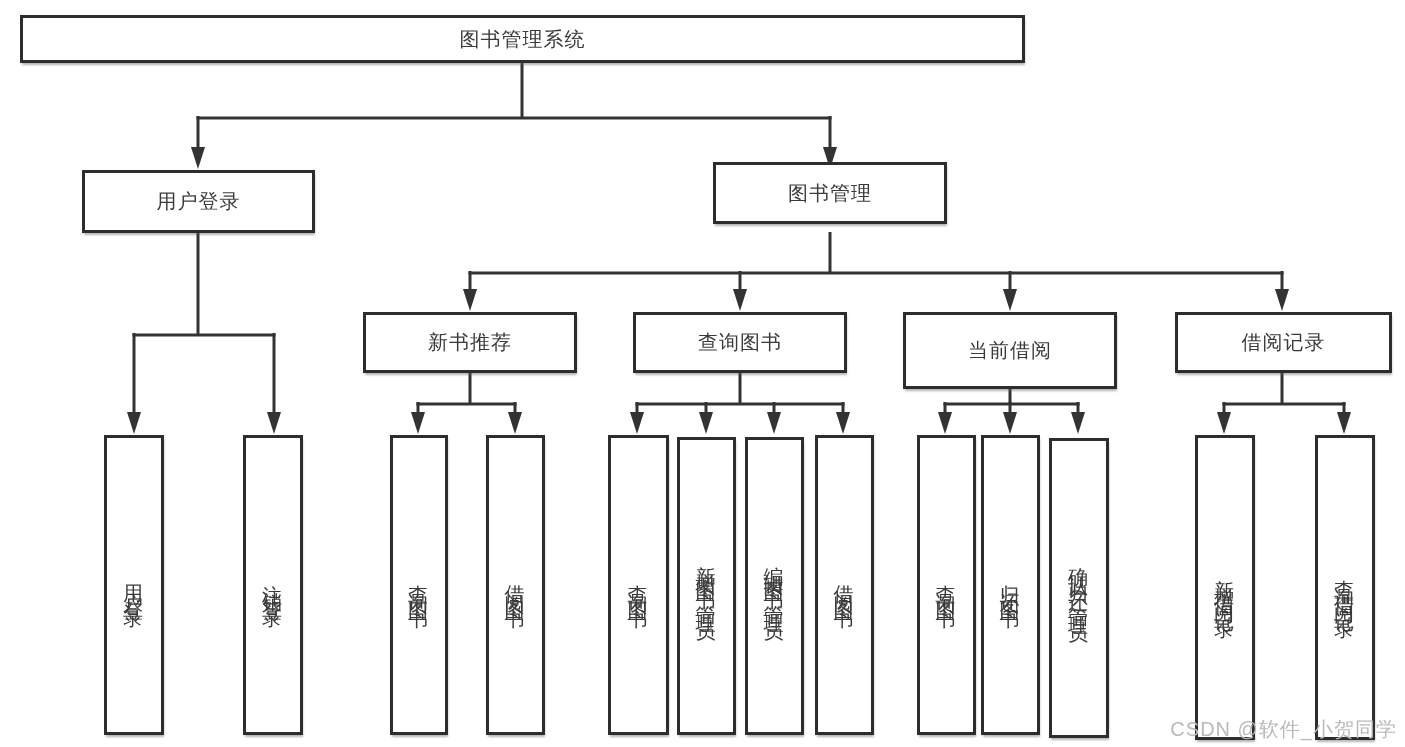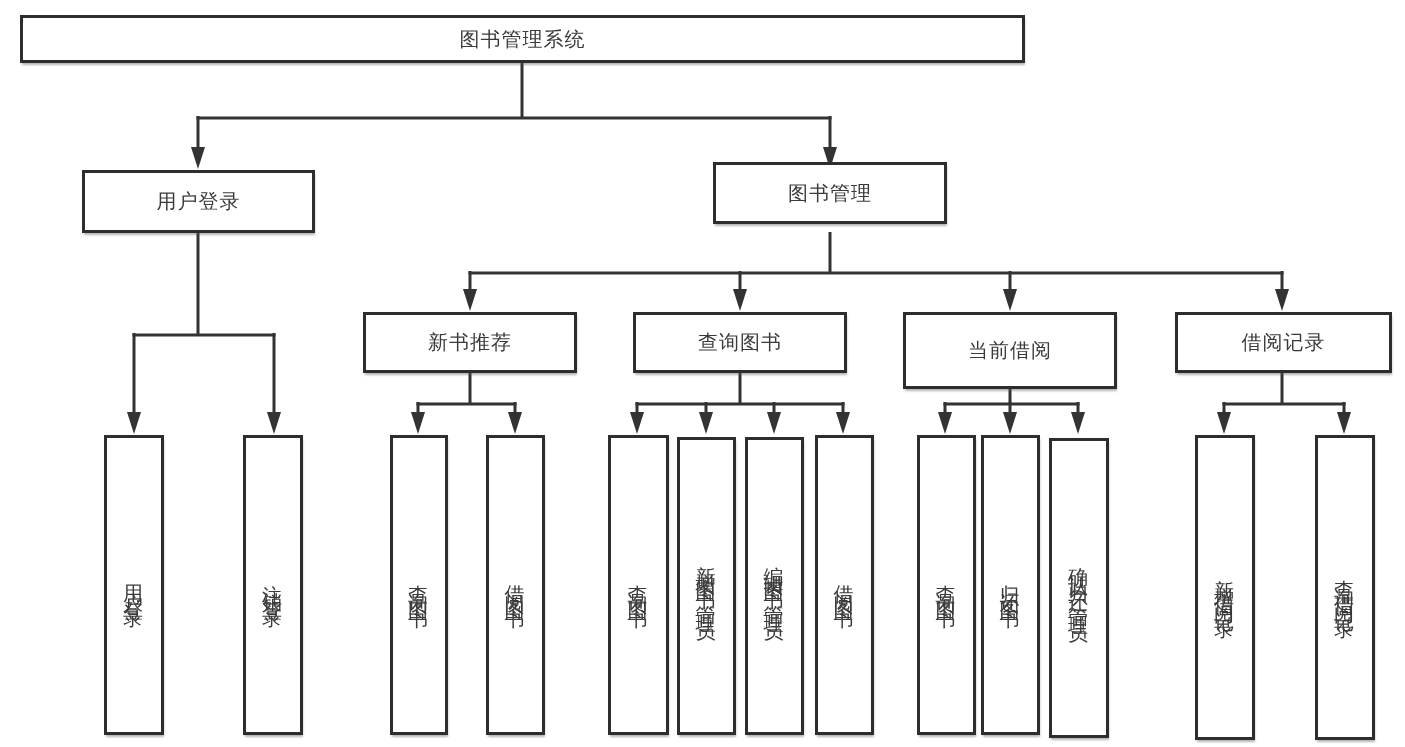--- a/index.html
+++ b/index.html
@@ -147,14 +147,15 @@
   <div class="vbox" style="left:745px; top:437px; width:59px; height:298px;">编辑图书（管理员）</div>
   <div class="vbox" style="left:815px; top:435px; width:59px; height:300px;">借阅图书</div>
 
   <div class="vbox" style="left:917px; top:435px; width:59px; height:300px;">查询图书</div>
   <div class="vbox" style="left:981px; top:435px; width:59px; height:300px;">归还图书</div>
   <div class="vbox" style="left:1049px; top:438px; width:60px; height:300px;">确认归还（管理员）</div>
 
   <div class="vbox" style="left:1195px; top:435px; width:60px; height:305px;">新增借阅记录</div>
   <div class="vbox" style="left:1315px; top:435px; width:60px; height:305px;">查询借阅记录</div>
 
+  <div class="watermark">CSDN @软件_小贺同学</div>
 
 </div>
 
 </body></html>

